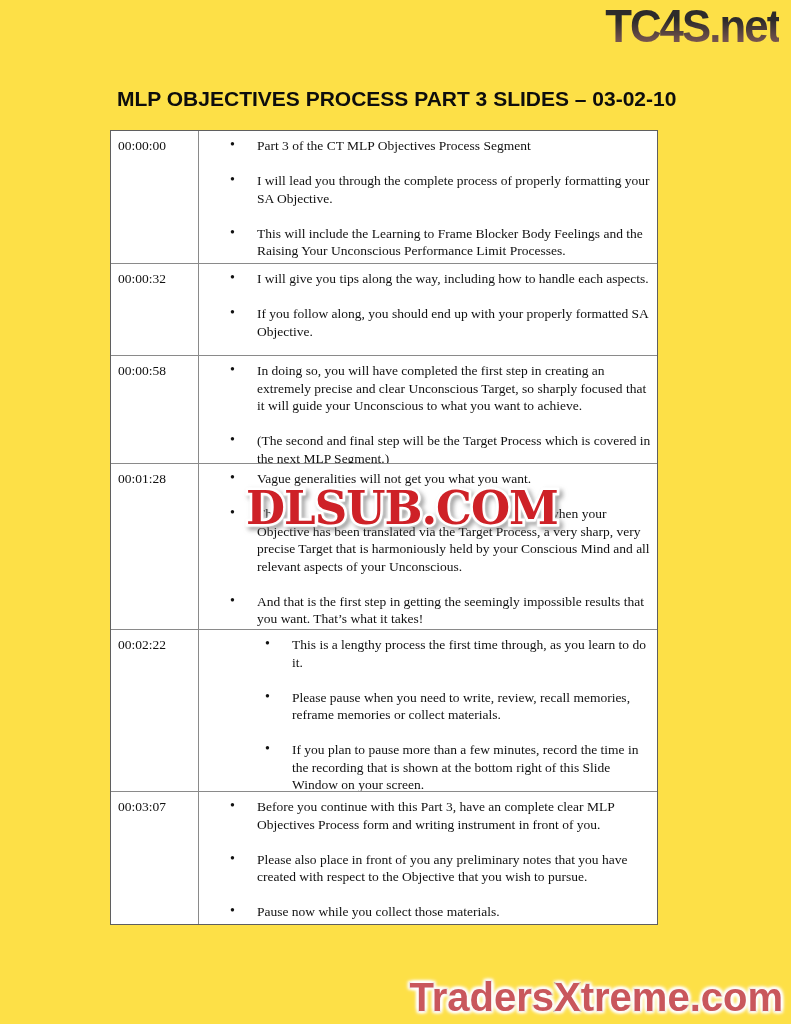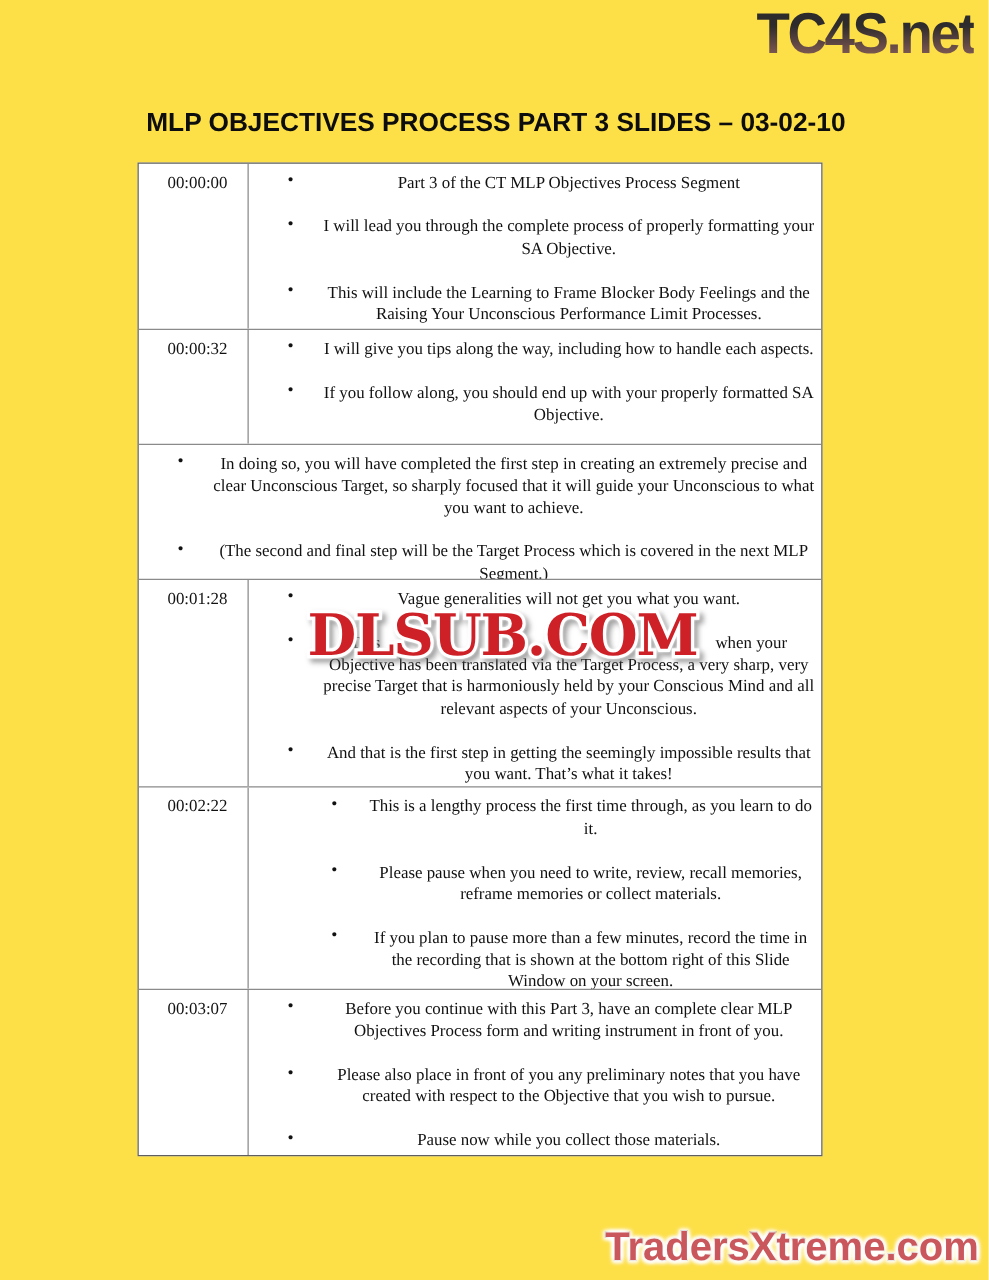--- a/index.html
+++ b/index.html
@@ -34,21 +34,21 @@
     border:1px solid #5f5f5f;box-sizing:border-box;background:#fff;
   }
   .trow{display:flex;box-sizing:border-box;overflow:hidden;}
   .trow + .trow{border-top:1px solid #8a8a8a;}
   .trow:nth-child(1){height:132px;}
   .trow:nth-child(2){height:92px;}
   .trow:nth-child(3){height:108px;}
   .trow:nth-child(4){height:166px;}
   .trow:nth-child(5){height:162px;gap:35px;}
   .trow:nth-child(6){height:133px;}
-  .tcell{box-sizing:border-box;text-align:center;}
+  .tcell{box-sizing:border-box;}
   .tcell.time{
     width:88px;flex:0 0 88px;border-right:1px solid #8a8a8a;
     padding:6px 0 0 7px;font-size:13.5px;line-height:17.5px;color:#111;
   }
   .tcell.content{
     flex:1 1 auto;padding:6px 2px 0 0;
     font-size:13.5px;line-height:17.5px;color:#111;
   }
   .bullet{position:relative;padding-left:58px;padding-right:2px;}
   .bullet + .bullet{margin-top:17.5px;}
@@ -64,21 +64,21 @@
     color:var(--watermark-red);
     -webkit-text-stroke:5px #ffffff;paint-order:stroke;
     filter:drop-shadow(0 0 1px #ffffff) drop-shadow(3px 3px 2px rgba(90,90,90,0.55));
     white-space:nowrap;transform:scaleY(1.02);
   }
 
   
   .footer-logo{
     position:absolute;right:8px;top:977px;
     font-family:"Liberation Sans", sans-serif;font-weight:bold;
-    font-size:32px;line-height:40px;letter-spacing:0px;
+    font-size:40px;line-height:40px;letter-spacing:0px;
     color:var(--footer-red);
     -webkit-text-stroke:1.5px var(--footer-outline);paint-order:stroke;
     text-shadow:
       0 0 4px #ffffff, 0 0 6px #ffffff,
       2px 2px 3px #ffffff, -2px 2px 3px #ffffff,
       2px -2px 3px #ffffff, -2px -2px 3px #ffffff;
     white-space:nowrap;
     text-align:center;
   }
 </style>
@@ -98,20 +98,21 @@
         </div>
       </div>
       <div class="trow">
         <div class="tcell time">00:00:32</div>
         <div class="tcell content">
           <div class="bullet"><span class="marker">•</span><span>I will give you tips along the way, including how to handle each aspects.</span></div>
           <div class="bullet"><span class="marker">•</span><span>If you follow along, you should end up with your properly formatted SA Objective.</span></div>
         </div>
       </div>
       <div class="trow">
+        <div class="tcell time">00:00:58</div>
         <div class="tcell content">
           <div class="bullet"><span class="marker">•</span><span>In doing so, you will have completed the first step in creating an extremely precise and clear Unconscious Target, so sharply focused that it will guide your Unconscious to what you want to achieve.</span></div>
           <div class="bullet"><span class="marker">•</span><span>(The second and final step will be the Target Process which is covered in the next MLP Segment.)</span></div>
         </div>
       </div>
       <div class="trow">
         <div class="tcell time">00:01:28</div>
         <div class="tcell content">
           <div class="bullet"><span class="marker">•</span><span>Vague generalities will not get you what you want.</span></div>
           <div class="bullet"><span class="marker">•</span><span><span class="obs-line"><span>This</span><span class="obs-gap"></span><span>when your</span></span><span>Objective has been translated via the Target Process, a very sharp, very precise Target that is harmoniously held by your Conscious Mind and all relevant aspects of your Unconscious.</span></span></div>

